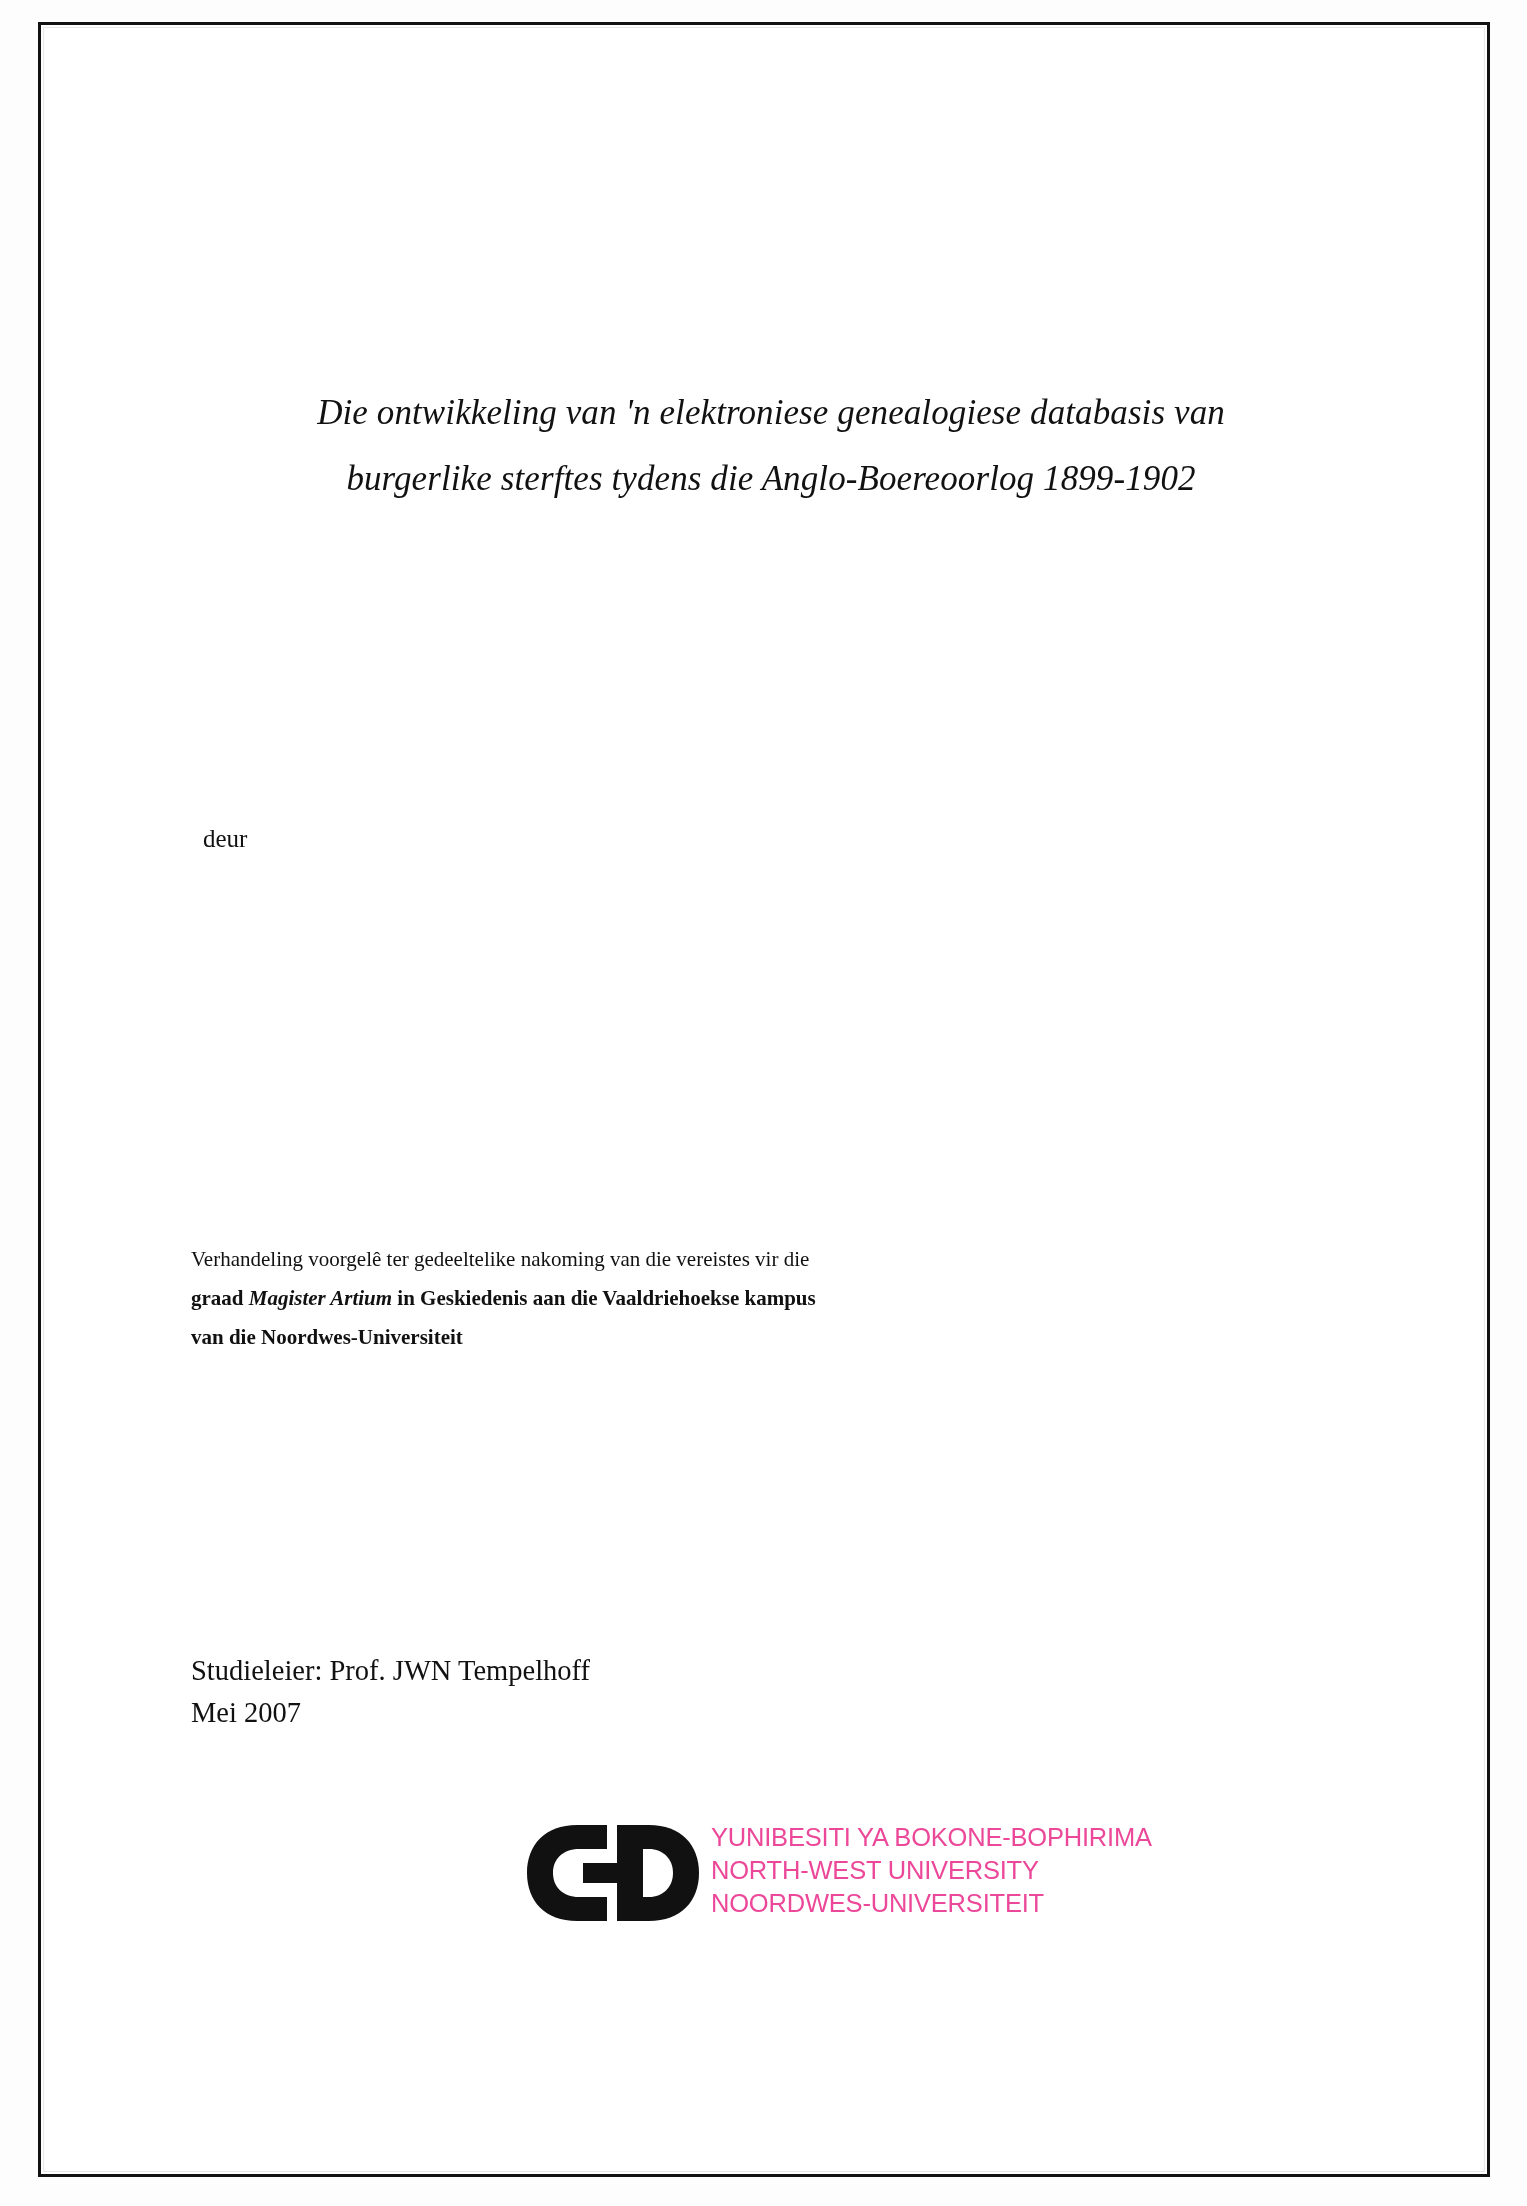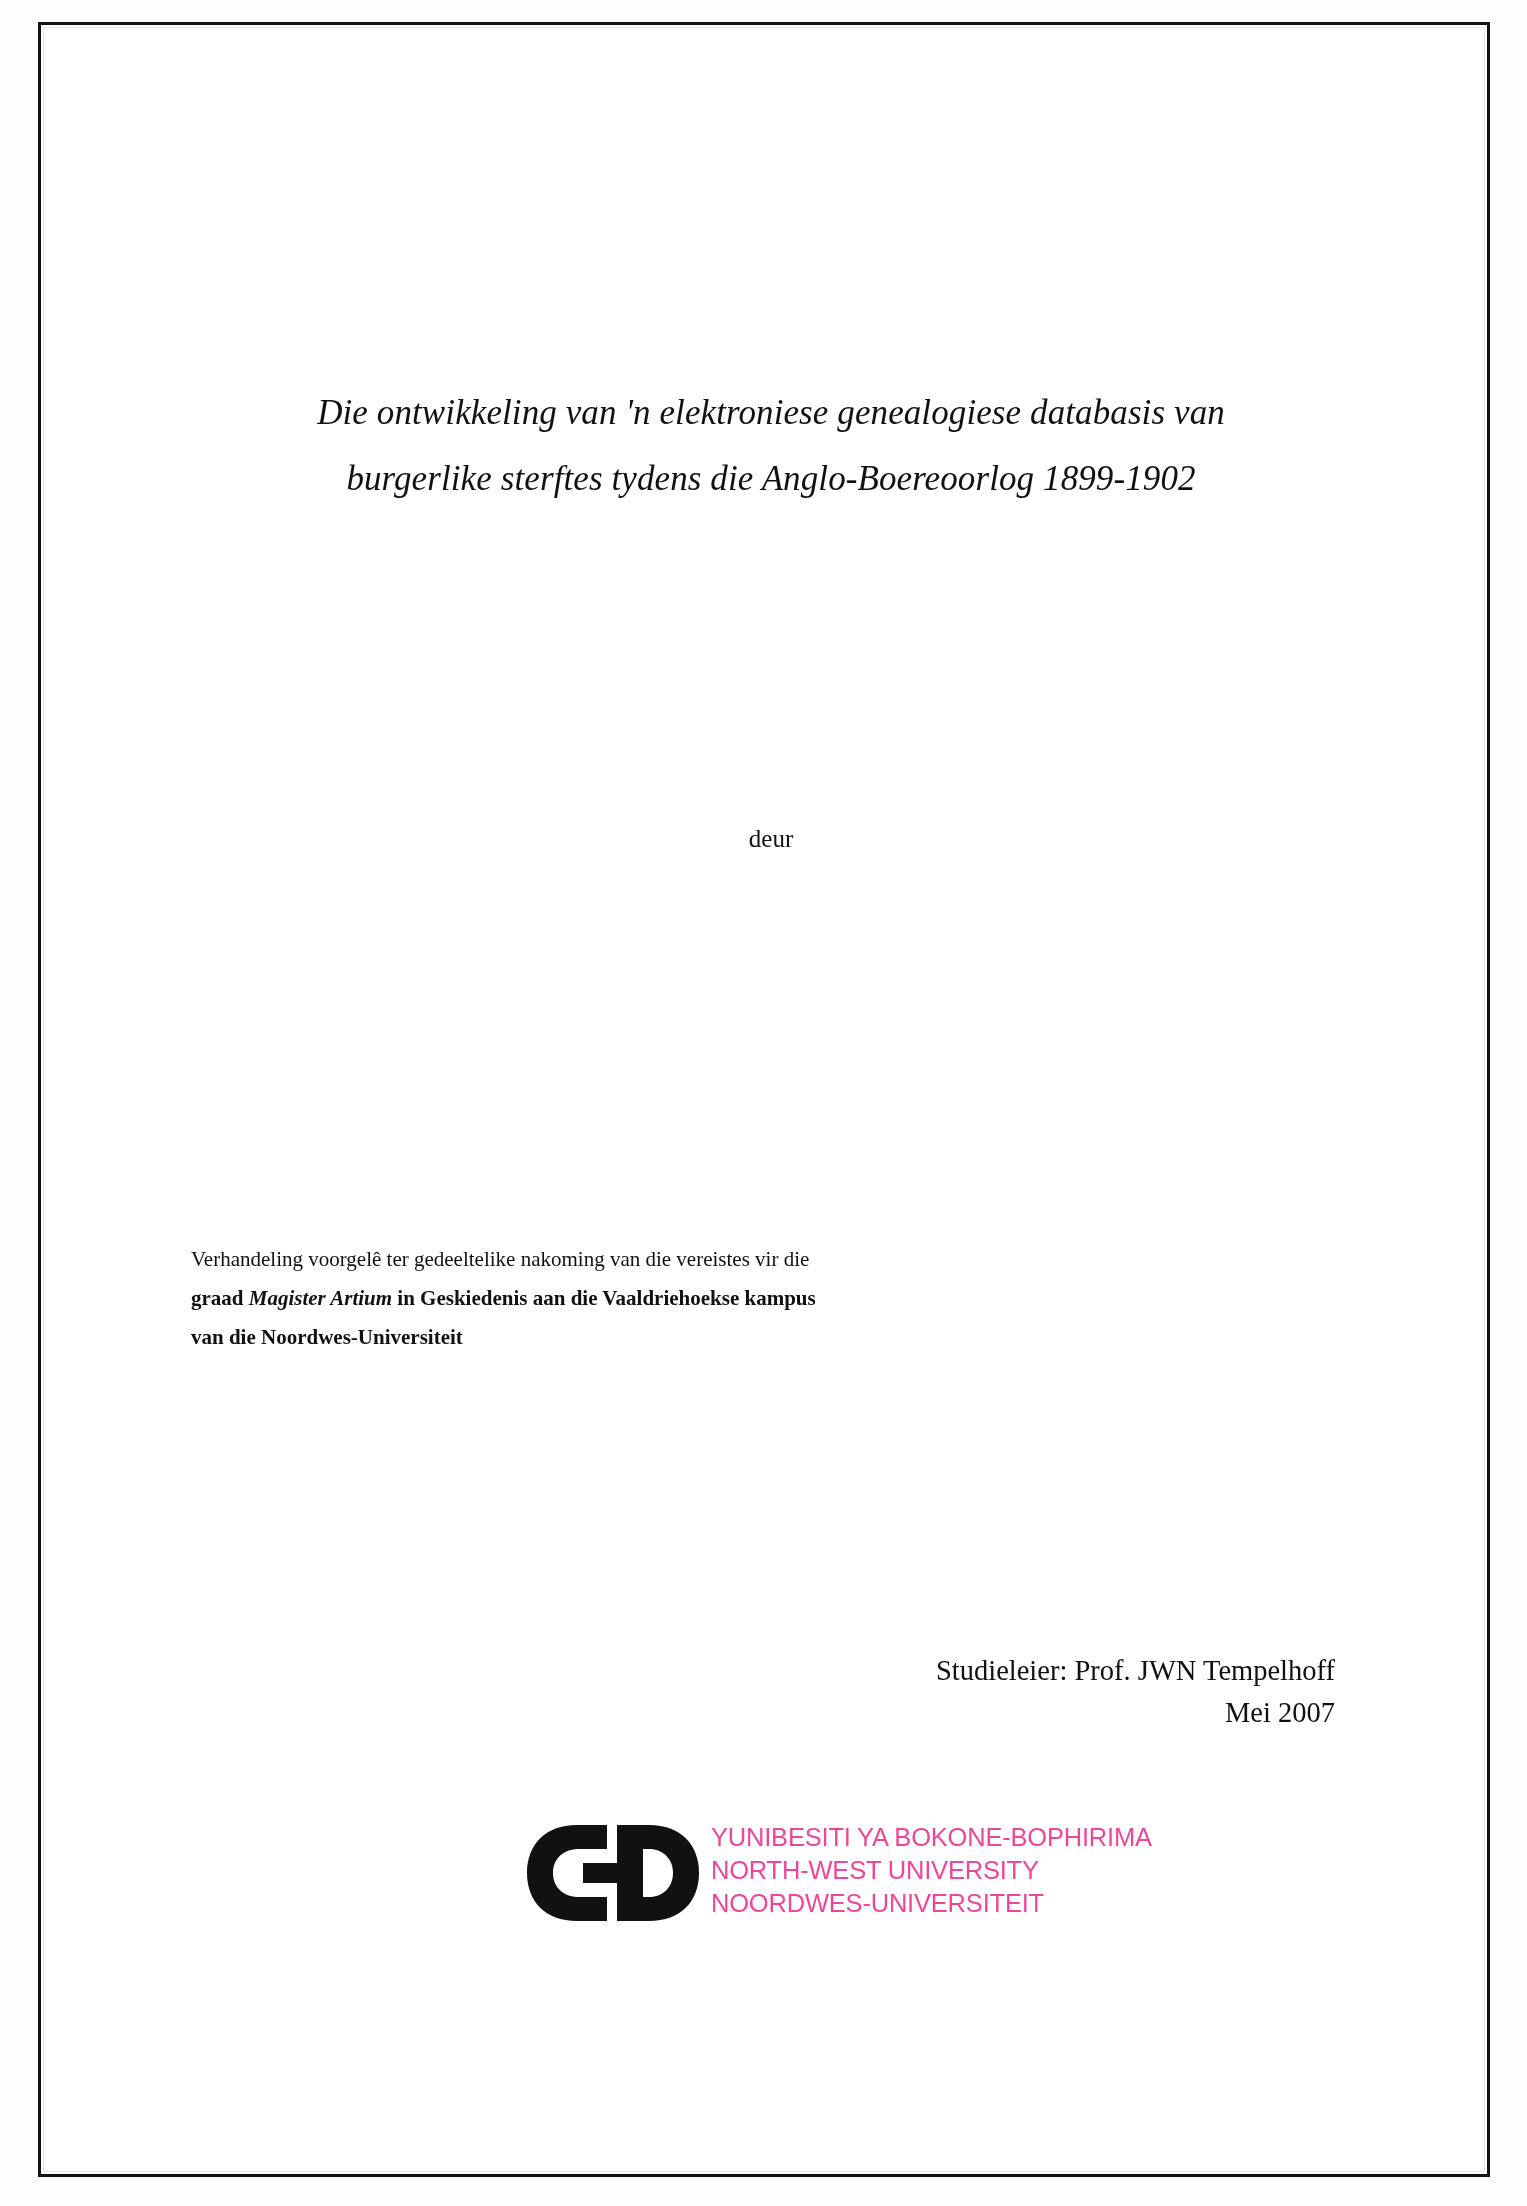--- a/index.html
+++ b/index.html
@@ -68,23 +68,23 @@
   .title-line {
     font-size: 35px;
     line-height: 66px;
     letter-spacing: 0.1px;
     font-style: italic;
   }
 
   .deur {
     position: absolute;
     top: 800px;
-    left: 0;
+    left: 12px;
     width: 1160px;
-    text-align: center;
+    text-align: left;
     font-size: 25px;
   }
 
   .author {
     position: absolute;
     top: 955px;
     left: 0;
     width: 1160px;
     text-align: center;
     font-size: 31px;
@@ -110,22 +110,21 @@
     font-style: italic;
   }
 
   .supervisor {
     position: absolute;
     top: 1625px;
     left: 0;
     width: 1100px;
     font-size: 28.5px;
     line-height: 42px;
-    text-align: right;
-    margin-left: 44px;
+    text-align: left;
   }
 
   
   .logo-block {
     position: absolute;
     top: 1790px;
     left: 330px;
     width: 700px;
     height: 130px;
   }

